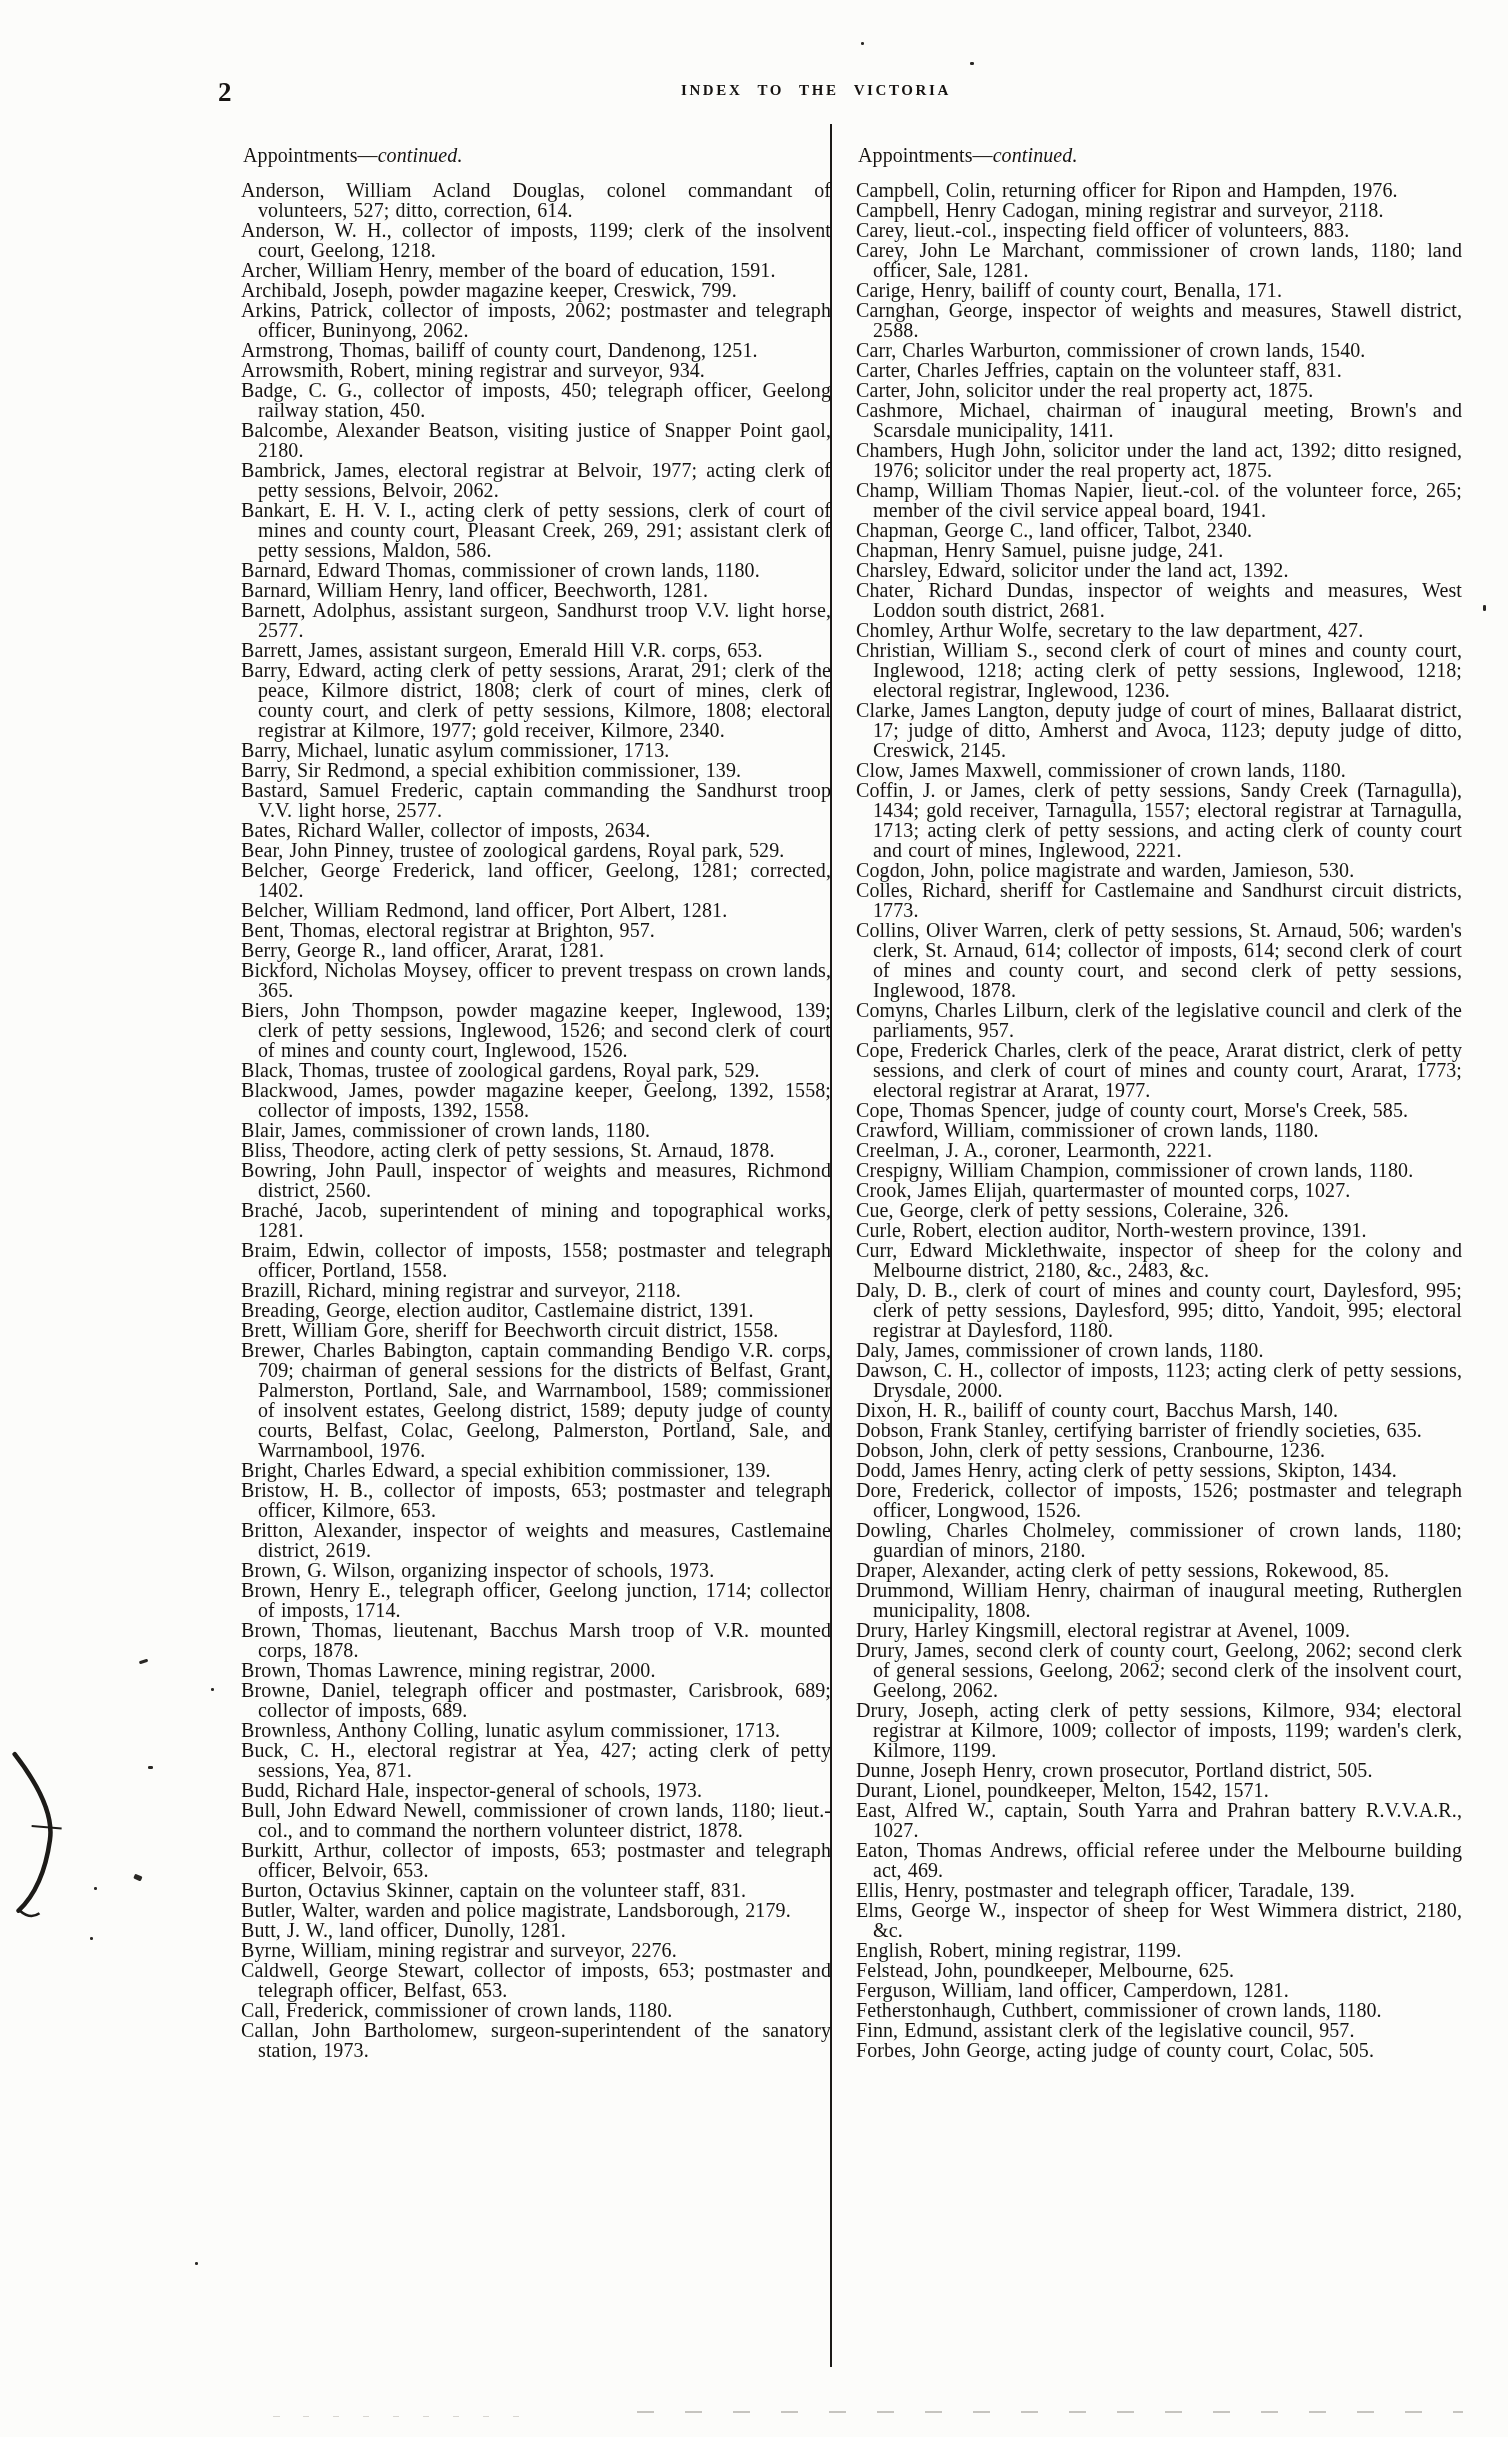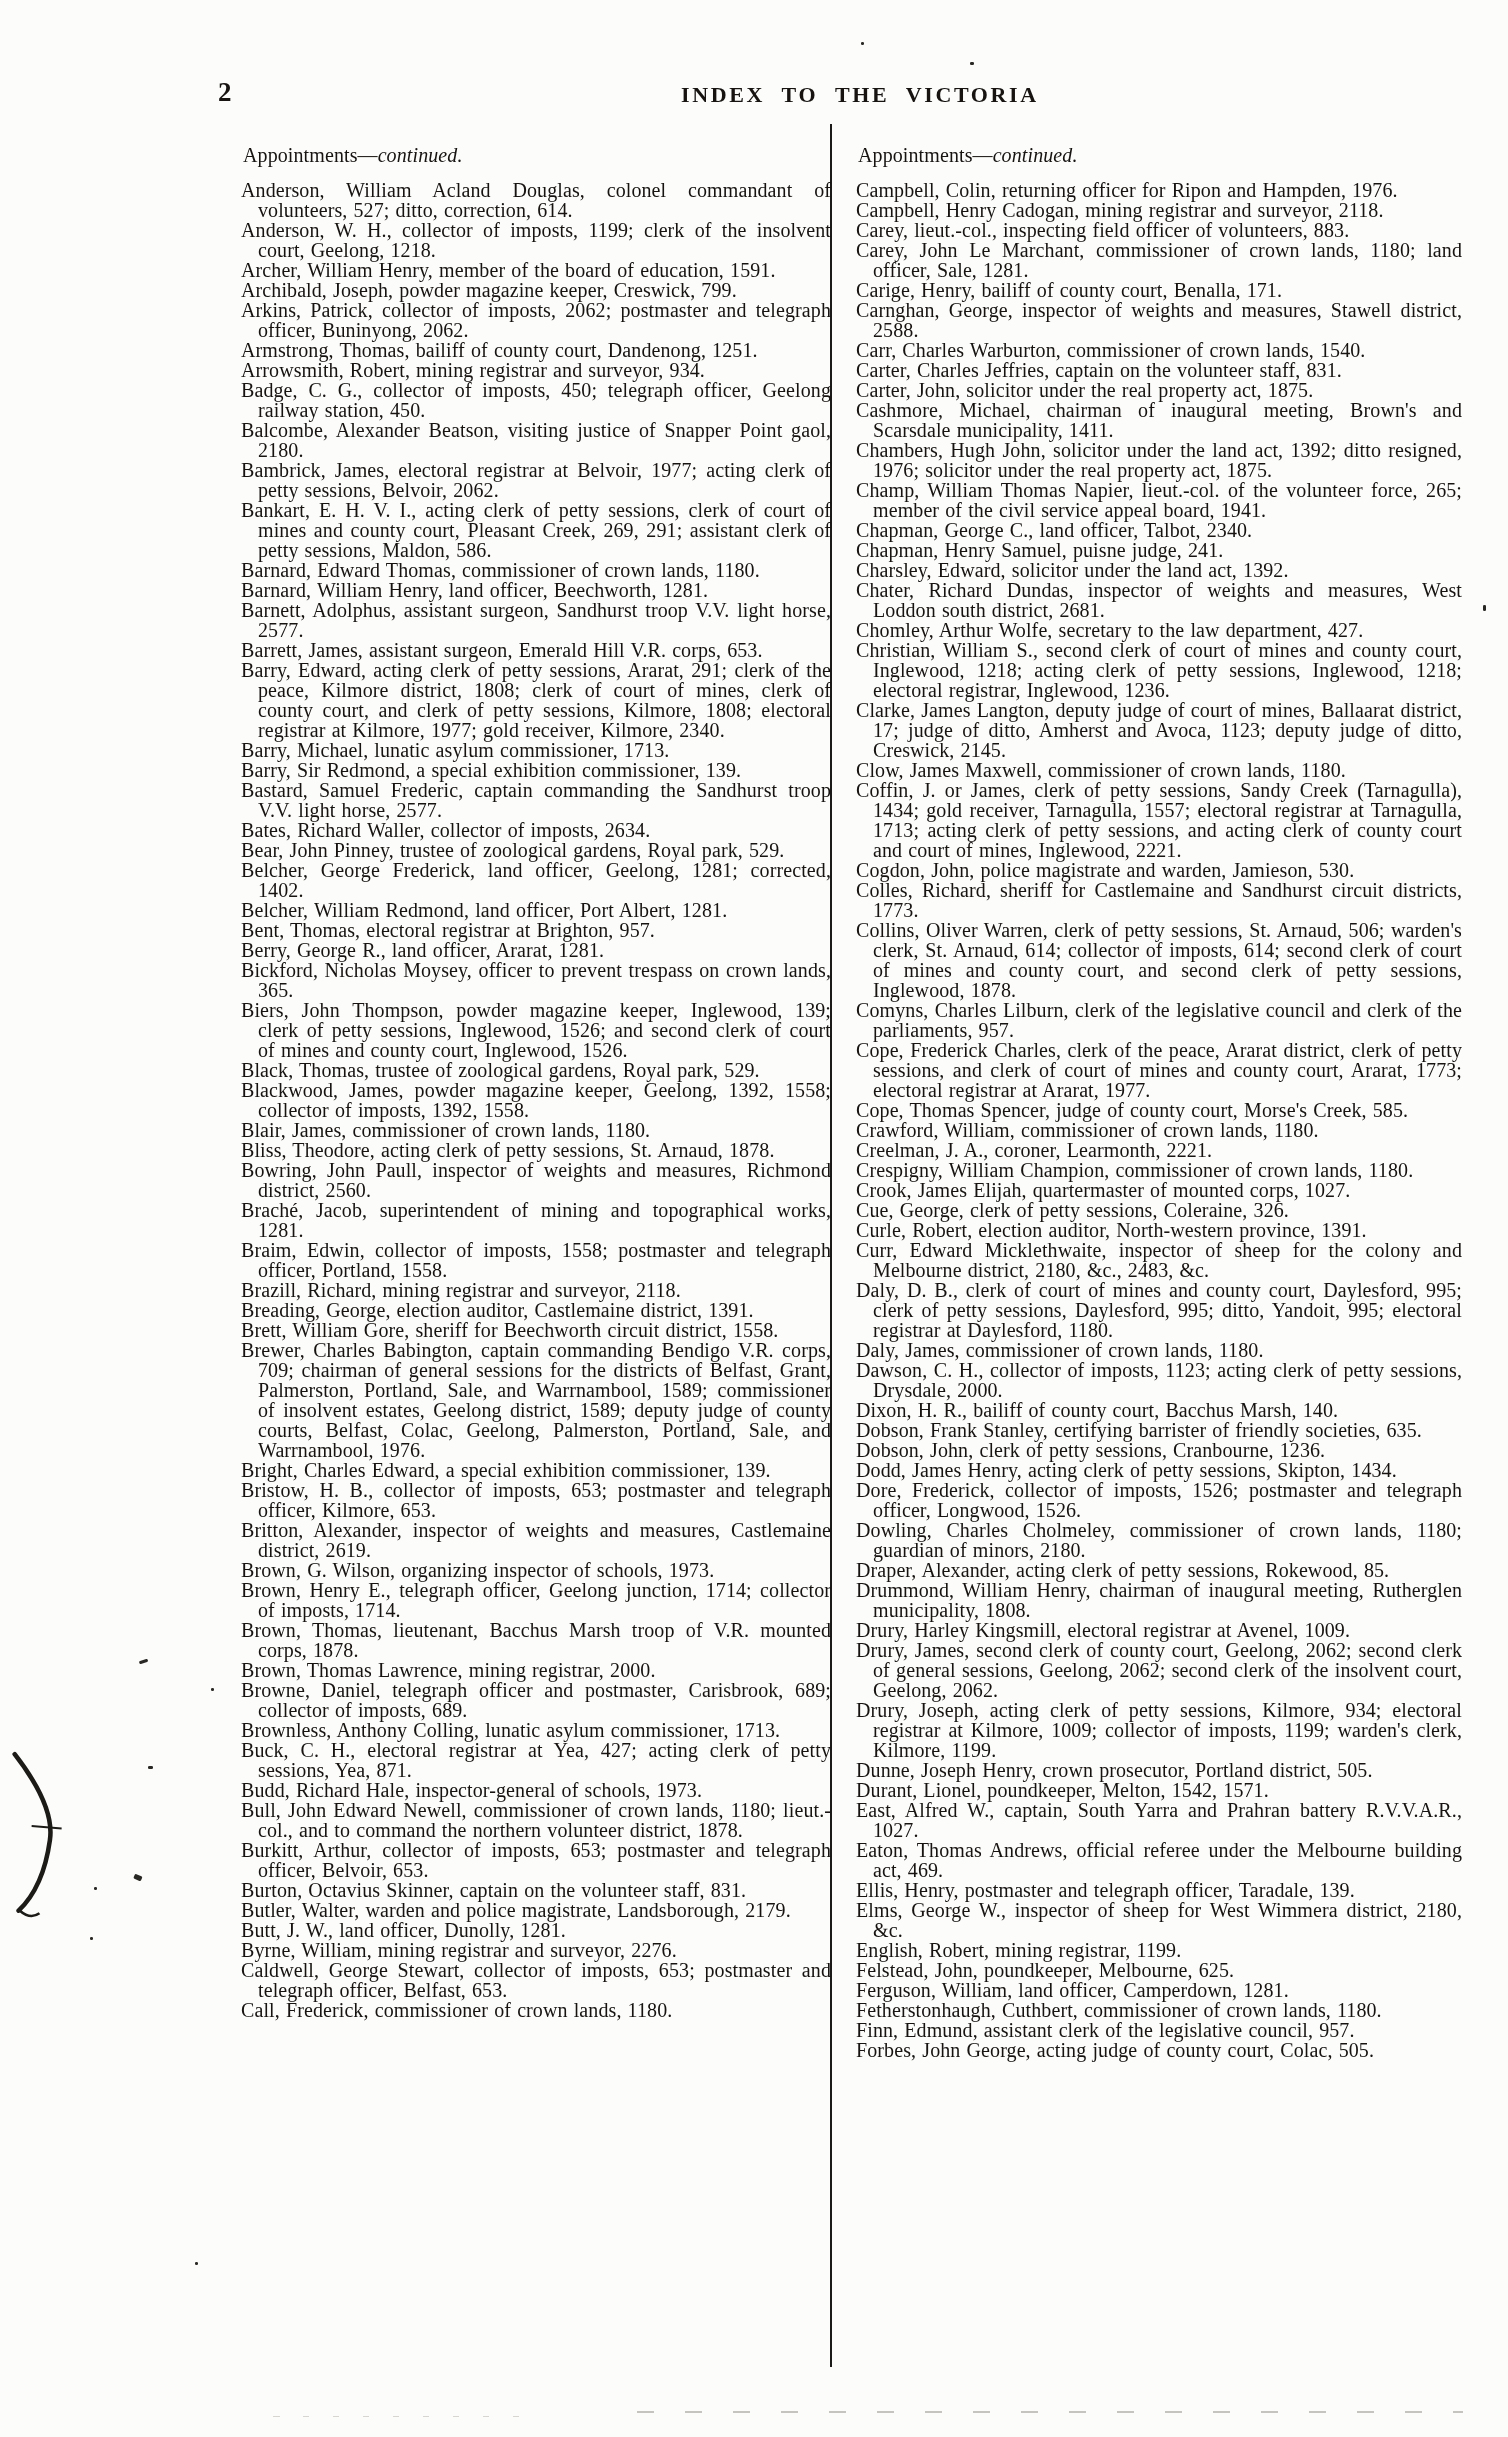--- a/index.html
+++ b/index.html
@@ -8,21 +8,21 @@
     background:#fcfcfa;color:#161311;
     font-family:"Liberation Serif","DejaVu Serif",serif;
     overflow:hidden;
   }
   .page-number{
     position:absolute;left:218px;top:77px;
     font-size:27px;font-weight:bold;letter-spacing:0.7px;
   }
   .page-title{
     position:absolute;left:681px;top:82px;
-    font-size:22px;font-weight:bold;letter-spacing:2.6px;word-spacing:9px;
+    font-size:15px;font-weight:bold;letter-spacing:2.6px;word-spacing:9px;
     white-space:nowrap;
   }
   .column-divider{
     position:absolute;left:830px;top:124px;width:2px;height:2243px;
     background:#1c1a18;
   }
   .col{
     position:absolute;top:130px;
     font-size:20px;line-height:20px;
     letter-spacing:0.1px;word-spacing:1px;
@@ -107,20 +107,21 @@
       <p class="entry">Buck, C. H., electoral registrar at Yea, 427; acting clerk of petty sessions, Yea, 871.</p>
       <p class="entry">Budd, Richard Hale, inspector-general of schools, 1973.</p>
       <p class="entry">Bull, John Edward Newell, commissioner of crown lands, 1180; lieut.-col., and to command the northern volunteer district, 1878.</p>
       <p class="entry">Burkitt, Arthur, collector of imposts, 653; postmaster and telegraph officer, Belvoir, 653.</p>
       <p class="entry">Burton, Octavius Skinner, captain on the volunteer staff, 831.</p>
       <p class="entry">Butler, Walter, warden and police magistrate, Landsborough, 2179.</p>
       <p class="entry">Butt, J. W., land officer, Dunolly, 1281.</p>
       <p class="entry">Byrne, William, mining registrar and surveyor, 2276.</p>
       <p class="entry">Caldwell, George Stewart, collector of imposts, 653; postmaster and telegraph officer, Belfast, 653.</p>
       <p class="entry">Call, Frederick, commissioner of crown lands, 1180.</p>
+      <p class="entry">Callan, John Bartholomew, surgeon-superintendent of the sanatory station, 1973.</p>
     </div>
 </section>
 
 <section class="col col-right">
   <p class="col-heading"><span>Appointments—</span><i>continued.</i></p>
   <div>
       <p class="entry">Campbell, Colin, returning officer for Ripon and Hampden, 1976.</p>
       <p class="entry">Campbell, Henry Cadogan, mining registrar and surveyor, 2118.</p>
       <p class="entry">Carey, lieut.-col., inspecting field officer of volunteers, 883.</p>
       <p class="entry">Carey, John Le Marchant, commissioner of crown lands, 1180; land officer, Sale, 1281.</p>

